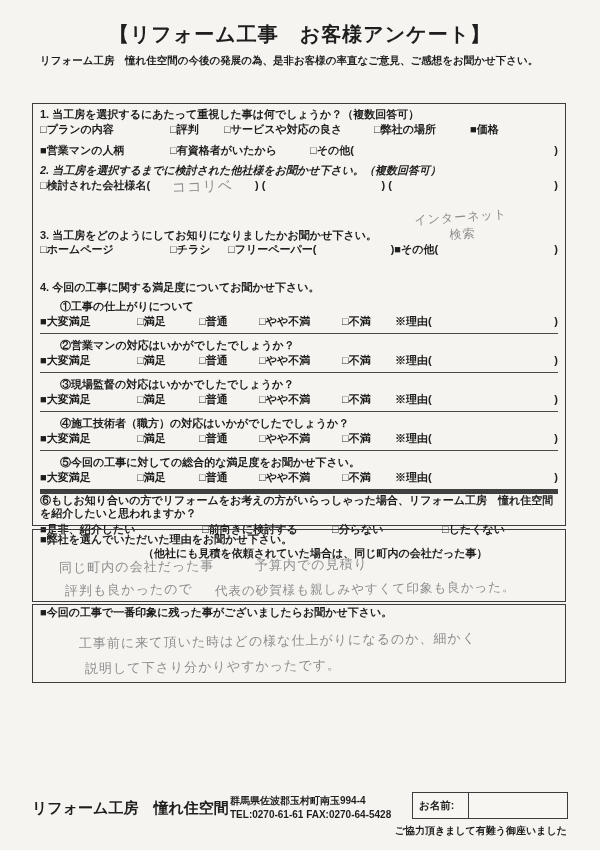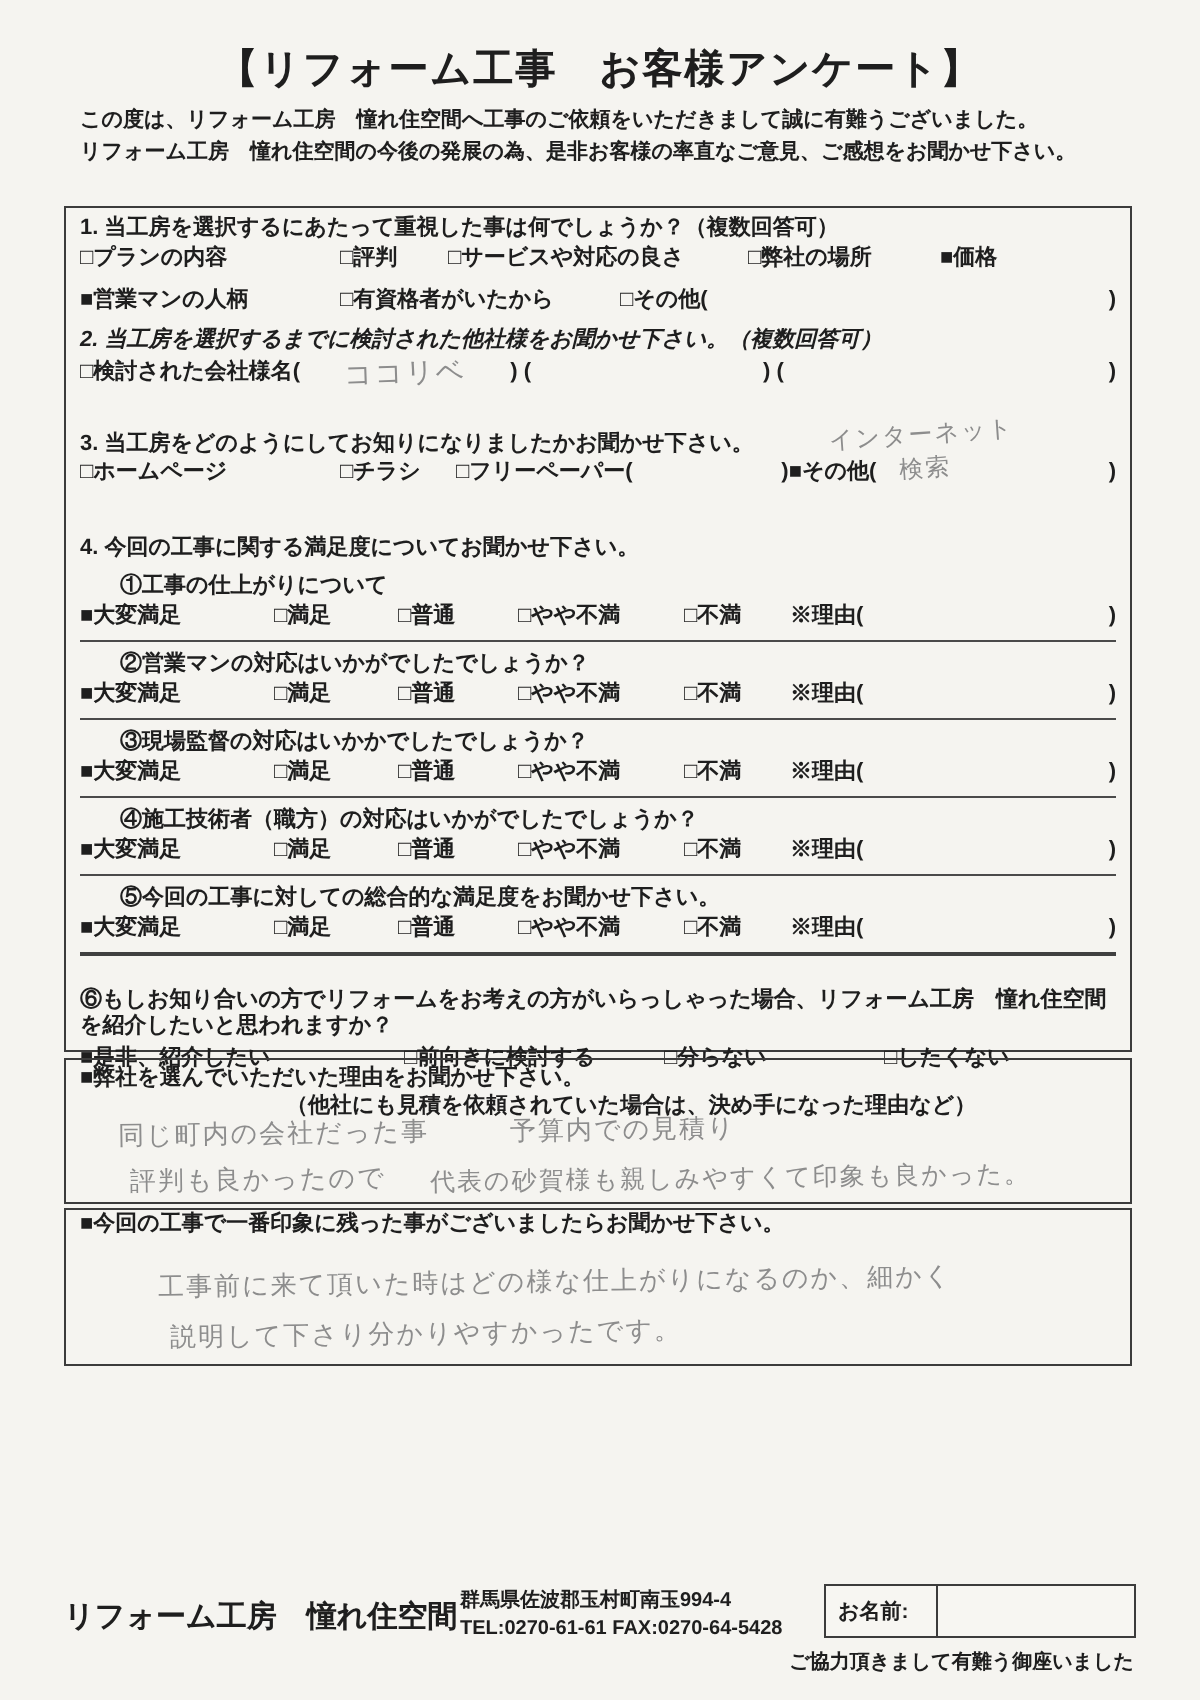--- a/index.html
+++ b/index.html
@@ -30,34 +30,34 @@
 
   
   .q1r1{ margin-top:2px; }
   .q1r1 .c1{ width:130px; } .q1r1 .c2{ width:54px; } .q1r1 .c3{ width:150px; } .q1r1 .c4{ width:96px; }
   .q1r2{ margin-top:8px; }
   .q1r2 .c1{ width:130px; } .q1r2 .c2{ width:140px; }
   .h-q2{ margin-top:7px;font-style:italic; }
   .q2r{ margin-top:1px; }
   .q2r .hw-inline{ width:105px; text-align:center; }
   .q2r .gap1{ flex:1; } .q2r .gap2{ flex:1.4; }
-  .h-q3{ margin-top:23px; }
+  .h-q3{ margin-top:37px; }
   .q3r{ margin-top:1px; }
   .q3r .c1{ width:130px; } .q3r .c2{ width:58px; }
   .q3r .g1{ flex:0.8; } .q3r .g2{ flex:1.25; }
   .h-q4{ margin-top:25px; }
 
   
   .rblock{ margin-top:6px; padding-bottom:5px; }
   .rblock + .rblock{ border-top:1px solid #4a4a4a; padding-top:5px; margin-top:0; }
   .rhead{ font-size:11px; font-weight:bold; line-height:13px;padding-left:20px; }
   .ropts{ margin-top:2px; }
   .ropts .o1{ width:97px; } .ropts .o2{ width:62px; } .ropts .o3{ width:60px; }
   .ropts .o4{ width:83px; } .ropts .o5{ width:53px; }
-  .q6block{ border-top:2px solid #404040; padding-top:16px; margin-top:0; }
+  .q6block{ border-top:5px solid #404040; padding-top:0; margin-top:0; }
   .q6head{ font-size:11px; font-weight:bold; line-height:13px; }
   .q6opts{ margin-top:3px; }
   .q6opts .c1{ width:162px; } .q6opts .c2{ width:130px; } .q6opts .c3{ width:110px; }
 
   
   .sech{ font-size:11px; font-weight:bold; line-height:13px; }
   .secnote{ font-size:11px; font-weight:bold; line-height:13px; margin:1px 0 0 103px; }
 
   
   .hw{
@@ -82,21 +82,20 @@
   .f-namefield{ flex:1; }
   .thanks{ position:absolute; top:824px; right:33px; font-size:10px; font-weight:bold; }
 </style>
 </head>
 <body>
 
 <div class="page">
 
   <div class="title">【リフォーム工事　お客様アンケート】</div>
   <div class="intro">
-    <div>この度は、リフォーム工房　憧れ住空間へ工事のご依頼をいただきまして誠に有難うございました。</div>
     <div>リフォーム工房　憧れ住空間の今後の発展の為、是非お客様の率直なご意見、ご感想をお聞かせ下さい。</div>
   </div>
 
   <div class="box" id="main-box" style="position:absolute;">
     <div class="qh">1. 当工房を選択するにあたって重視した事は何でしょうか？（複数回答可）</div>
     <div class="row q1r1">
       <span class="c1">□プランの内容</span>
       <span class="c2">□評判</span>
       <span class="c3">□サービスや対応の良さ</span>
       <span class="c4">□弊社の場所</span>
@@ -215,21 +214,21 @@
         <span class="c1">■是非、紹介したい</span>
         <span class="c2">□前向きに検討する</span>
         <span class="c3">□分らない</span>
         <span>□したくない</span>
       </div>
     </div>
   </div>
 
   <div class="box" id="reason-box">
     <div class="sech">■弊社を選んでいただいた理由をお聞かせ下さい。</div>
-    <div class="secnote">（他社にも見積を依頼されていた場合は、決め手になった理由など）</div>
+    <div class="secnote">（他社にも見積を依頼されていた場合は、同じ町内の会社だった事）</div>
     <span class="hw" style="left:26px; top:28px;">同じ町内の会社だった事</span>
     <span class="hw" style="left:222px; top:26px;">予算内での見積り</span>
     <span class="hw" style="left:32px; top:51px;">評判も良かったので</span>
     <span class="hw" style="left:182px; top:51px; font-size:12.5px;">代表の砂賀様も親しみやすくて印象も良かった。</span>
   </div>
 
   <div class="box" id="impression-box">
     <div class="sech">■今回の工事で一番印象に残った事がございましたらお聞かせ下さい。</div>
     <span class="hw" style="left:46px; top:27px;">工事前に来て頂いた時はどの様な仕上がりになるのか、細かく</span>
     <span class="hw" style="left:52px; top:53px;">説明して下さり分かりやすかったです。</span>

